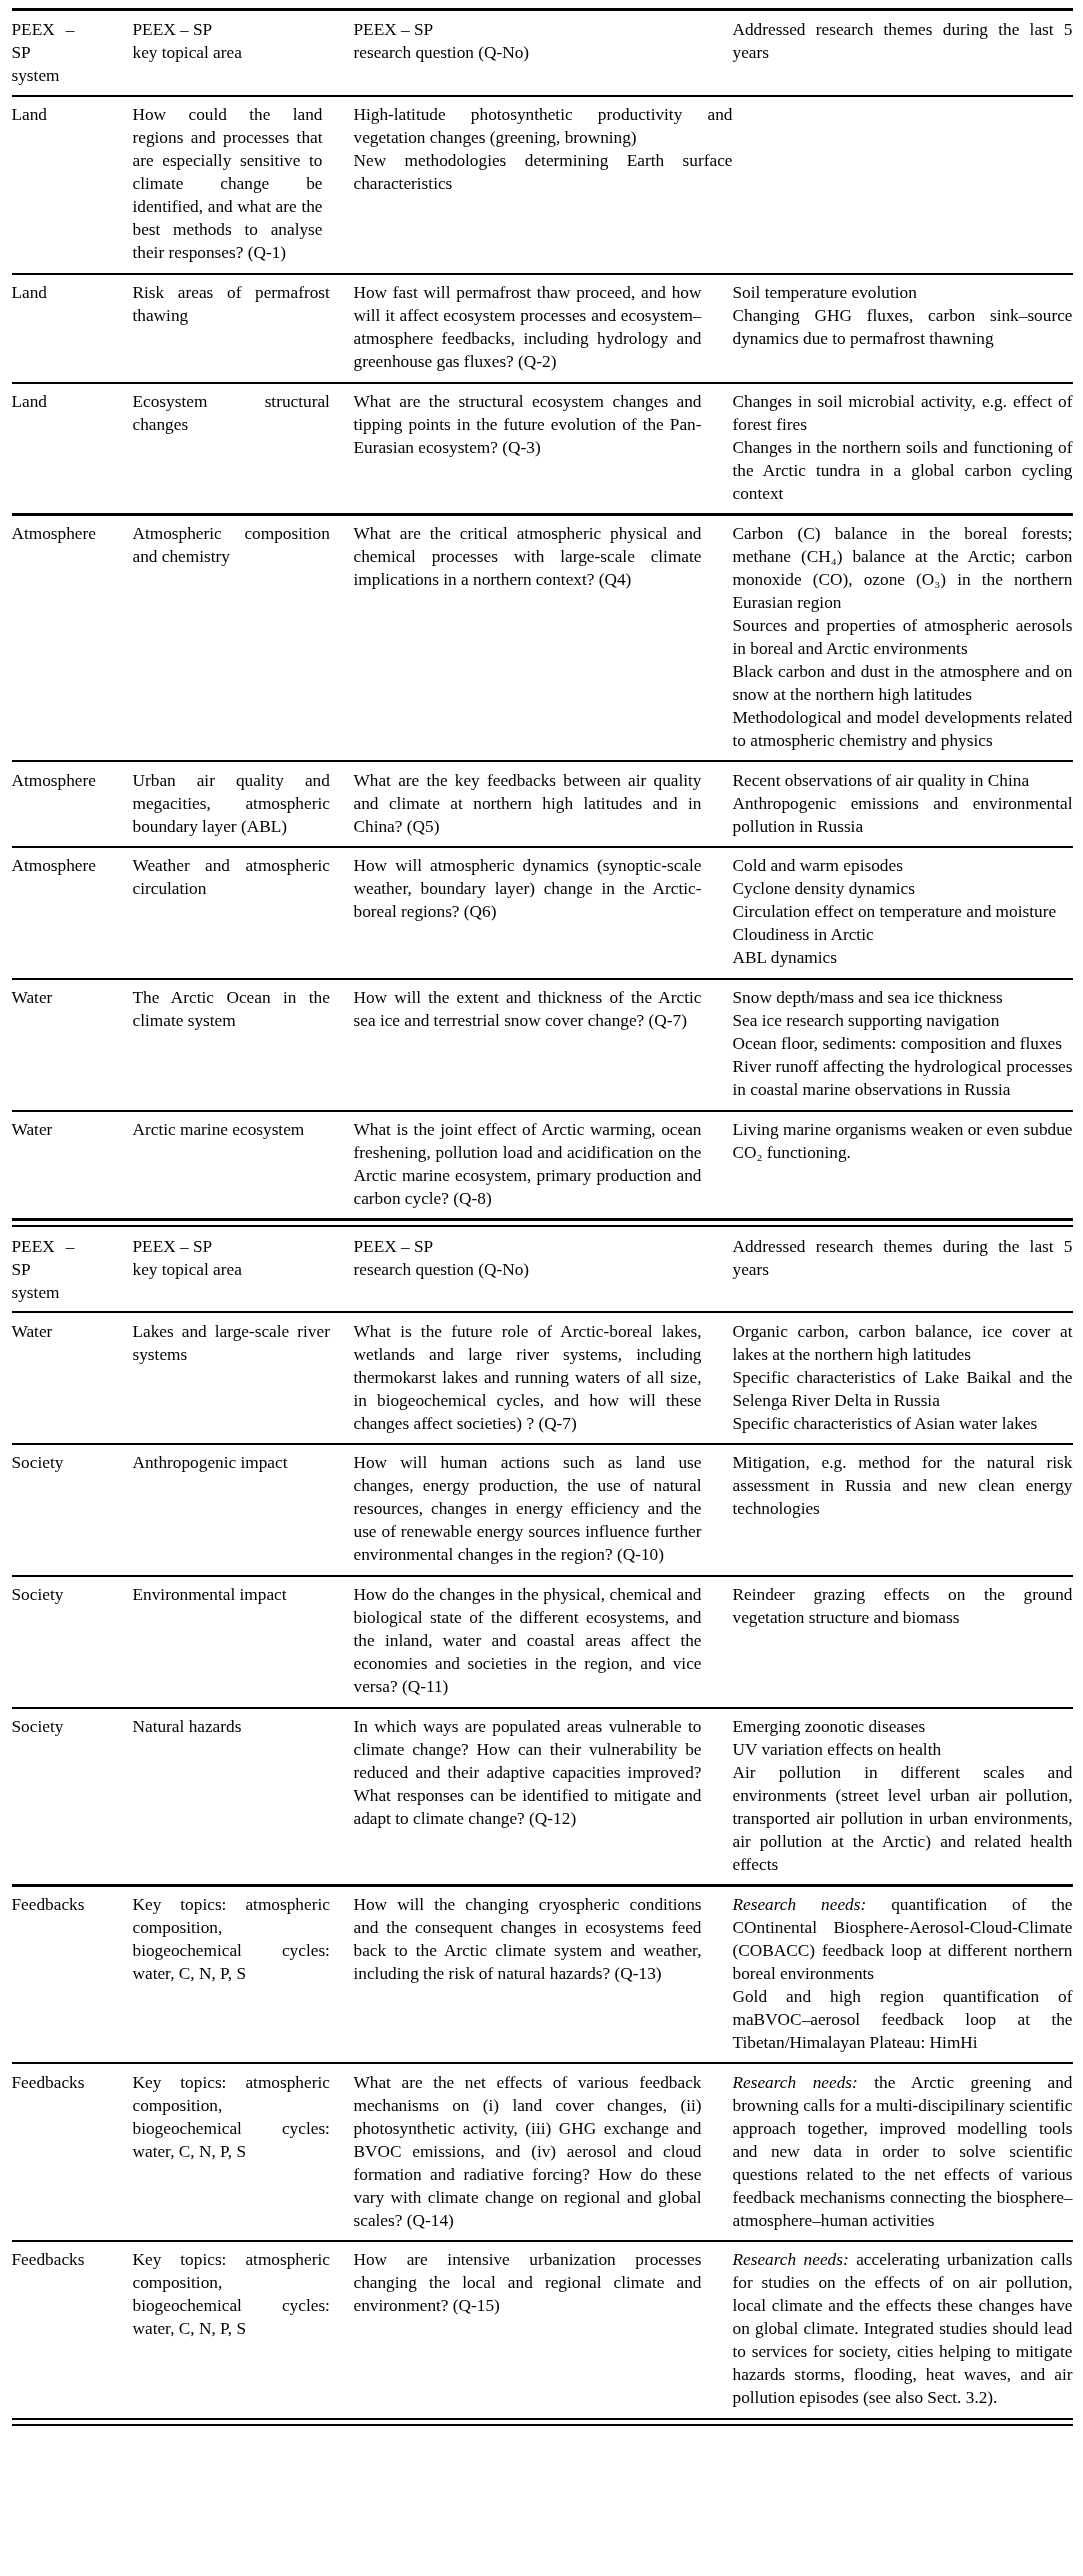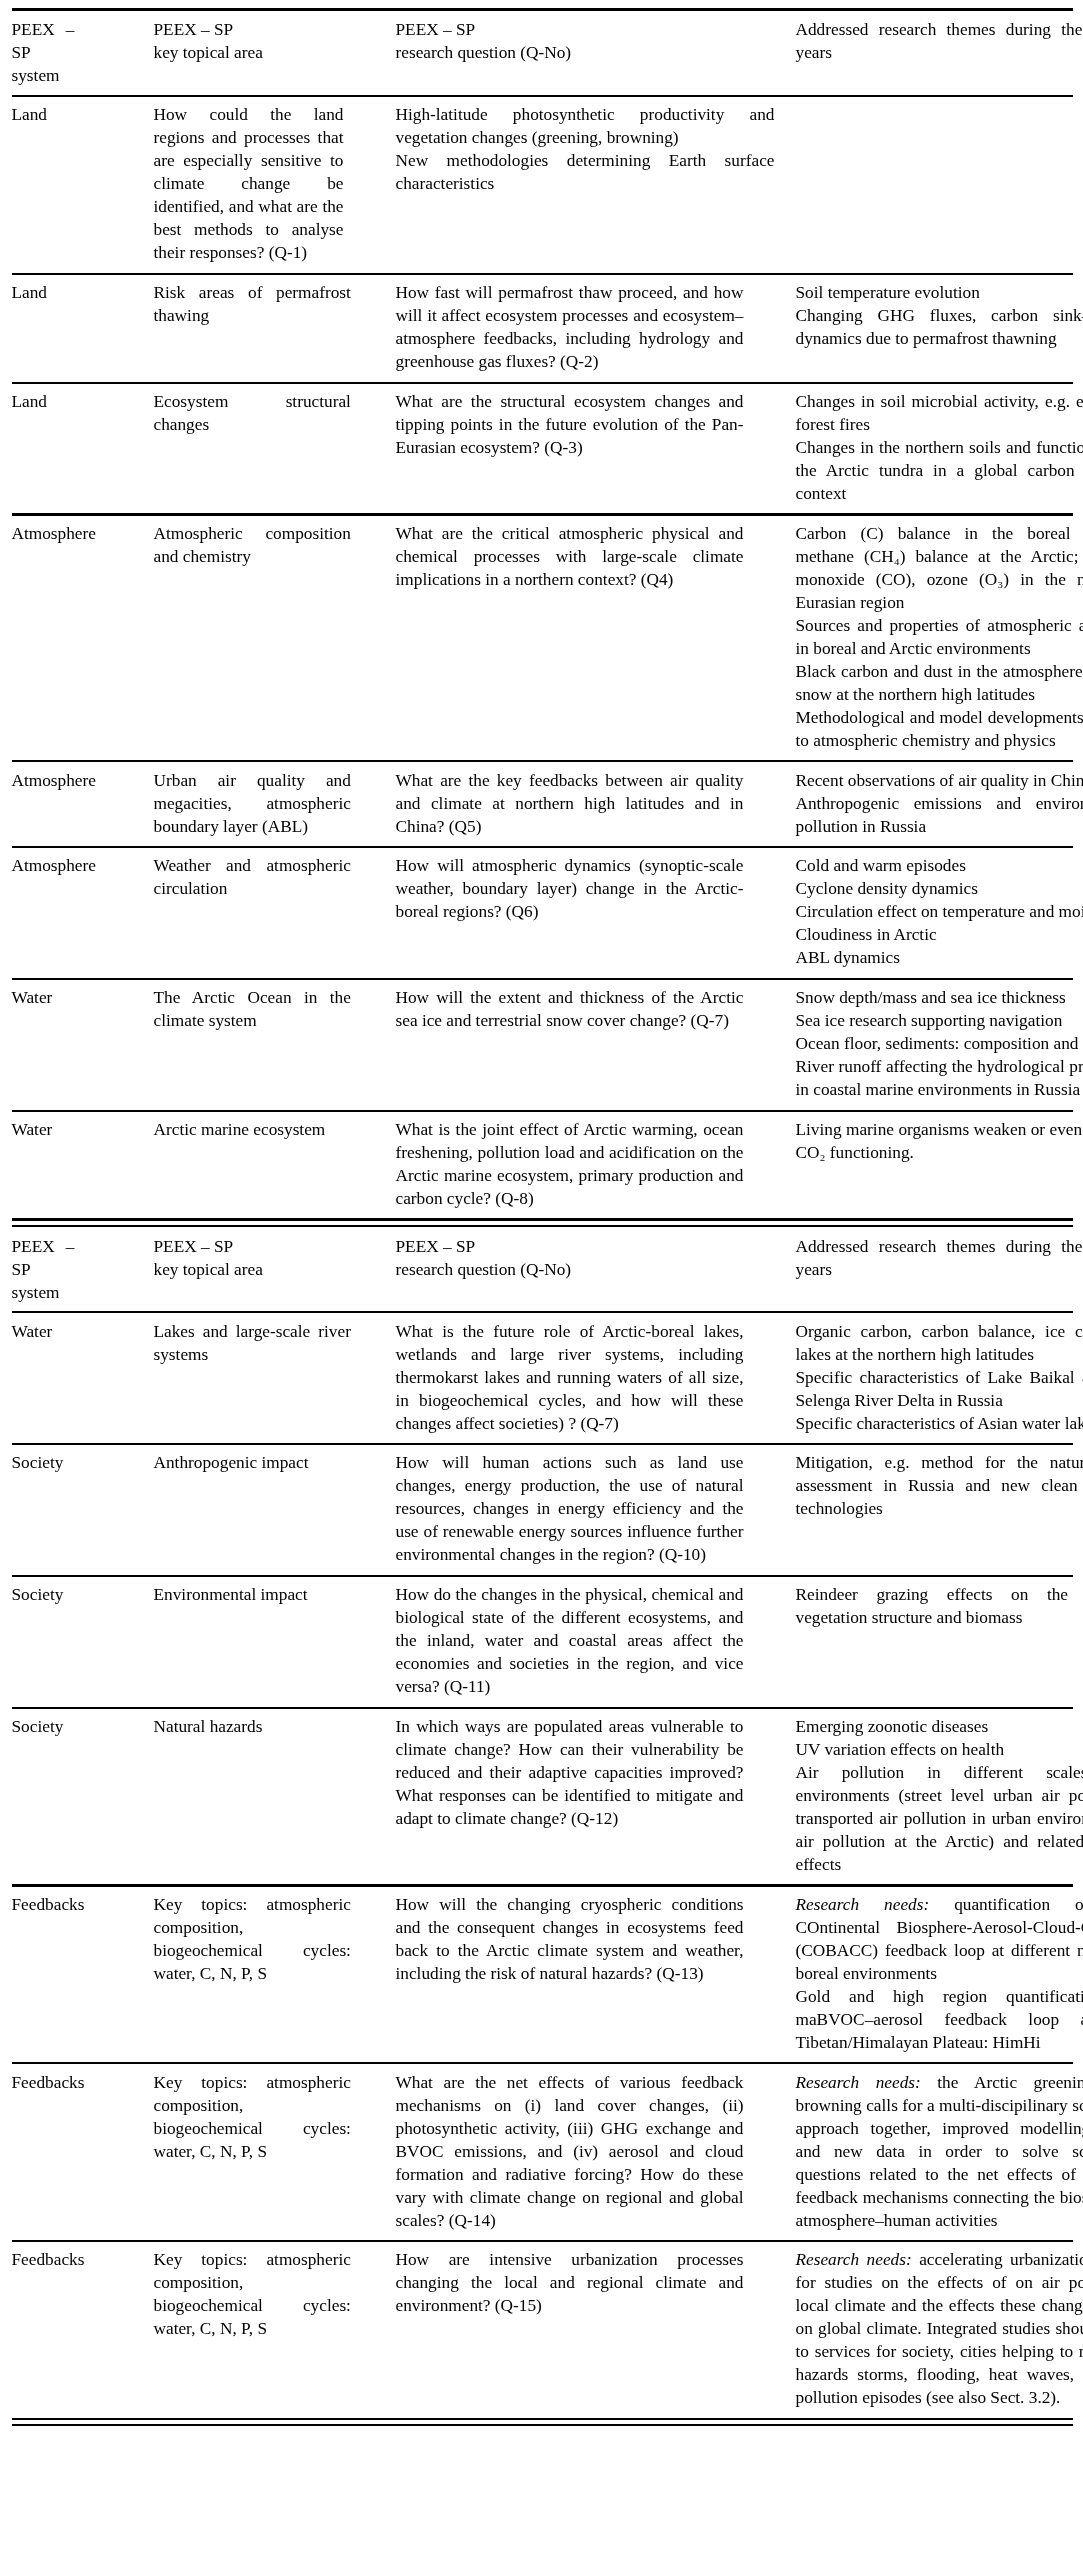--- a/index.html
+++ b/index.html
@@ -8,21 +8,21 @@
     font-size:17.3px;
     line-height:23px;
     color:#000000;
     width:1084px;
   }
   .tbl{width:1061px;margin:7.9px 0 21px 11.5px;}
   .rule{height:2.1px;background:#000000;}
   .rule.thick{height:3.1px;}
   .rule.hdr{height:2.6px;}
   .dgap{height:3.7px;background:#ffffff;}
-  .row{display:grid;grid-template-columns:121px 221px 379px 340px;align-items:start;gap:21px;}
+  .row{display:grid;grid-template-columns:121px 221px 379px 340px;align-items:start;}
   .c{padding:6.3px 0 8.4px 0;overflow:visible;}
   .c p{margin:0;}
   .c1{padding-right:58px;}
   .c2{padding-right:23.6px;text-align:justify;}
   .c3{padding-right:31px;text-align:justify;}
   .c4{text-align:justify;}
   .header .c{padding-top:7.3px;padding-bottom:7.3px;}
   .header .c1{text-align:justify;}
   .hline{display:block;}
   .theme em{}
@@ -134,21 +134,21 @@
   <div class="row">
     <div class="c c1">Water</div>
     <div class="c c2">The Arctic Ocean in the climate system</div>
     <div class="c c3">
         <p>How will the extent and thickness of the Arctic sea ice and terrestrial snow cover change? (Q-7)</p>
       </div>
     <div class="c c4">
       <p class="theme">Snow depth/mass and sea ice thickness</p>
       <p class="theme">Sea ice research supporting navigation</p>
       <p class="theme">Ocean floor, sediments: composition and fluxes</p>
-      <p class="theme">River runoff affecting the hydrological processes in coastal marine environments in Russia</p>
+      <p class="theme">River runoff affecting the hydrological processes in coastal marine observations in Russia</p>
     </div>
   </div>
   <div class="rule"></div>
 
   <div class="row">
     <div class="c c1">Water</div>
     <div class="c c2">Arctic marine ecosystem</div>
     <div class="c c3">
         <p>What is the joint effect of Arctic warming, ocean freshening, pollution load and acidification on the Arctic marine ecosystem, primary production and carbon cycle? (Q-8)</p>
       </div>

